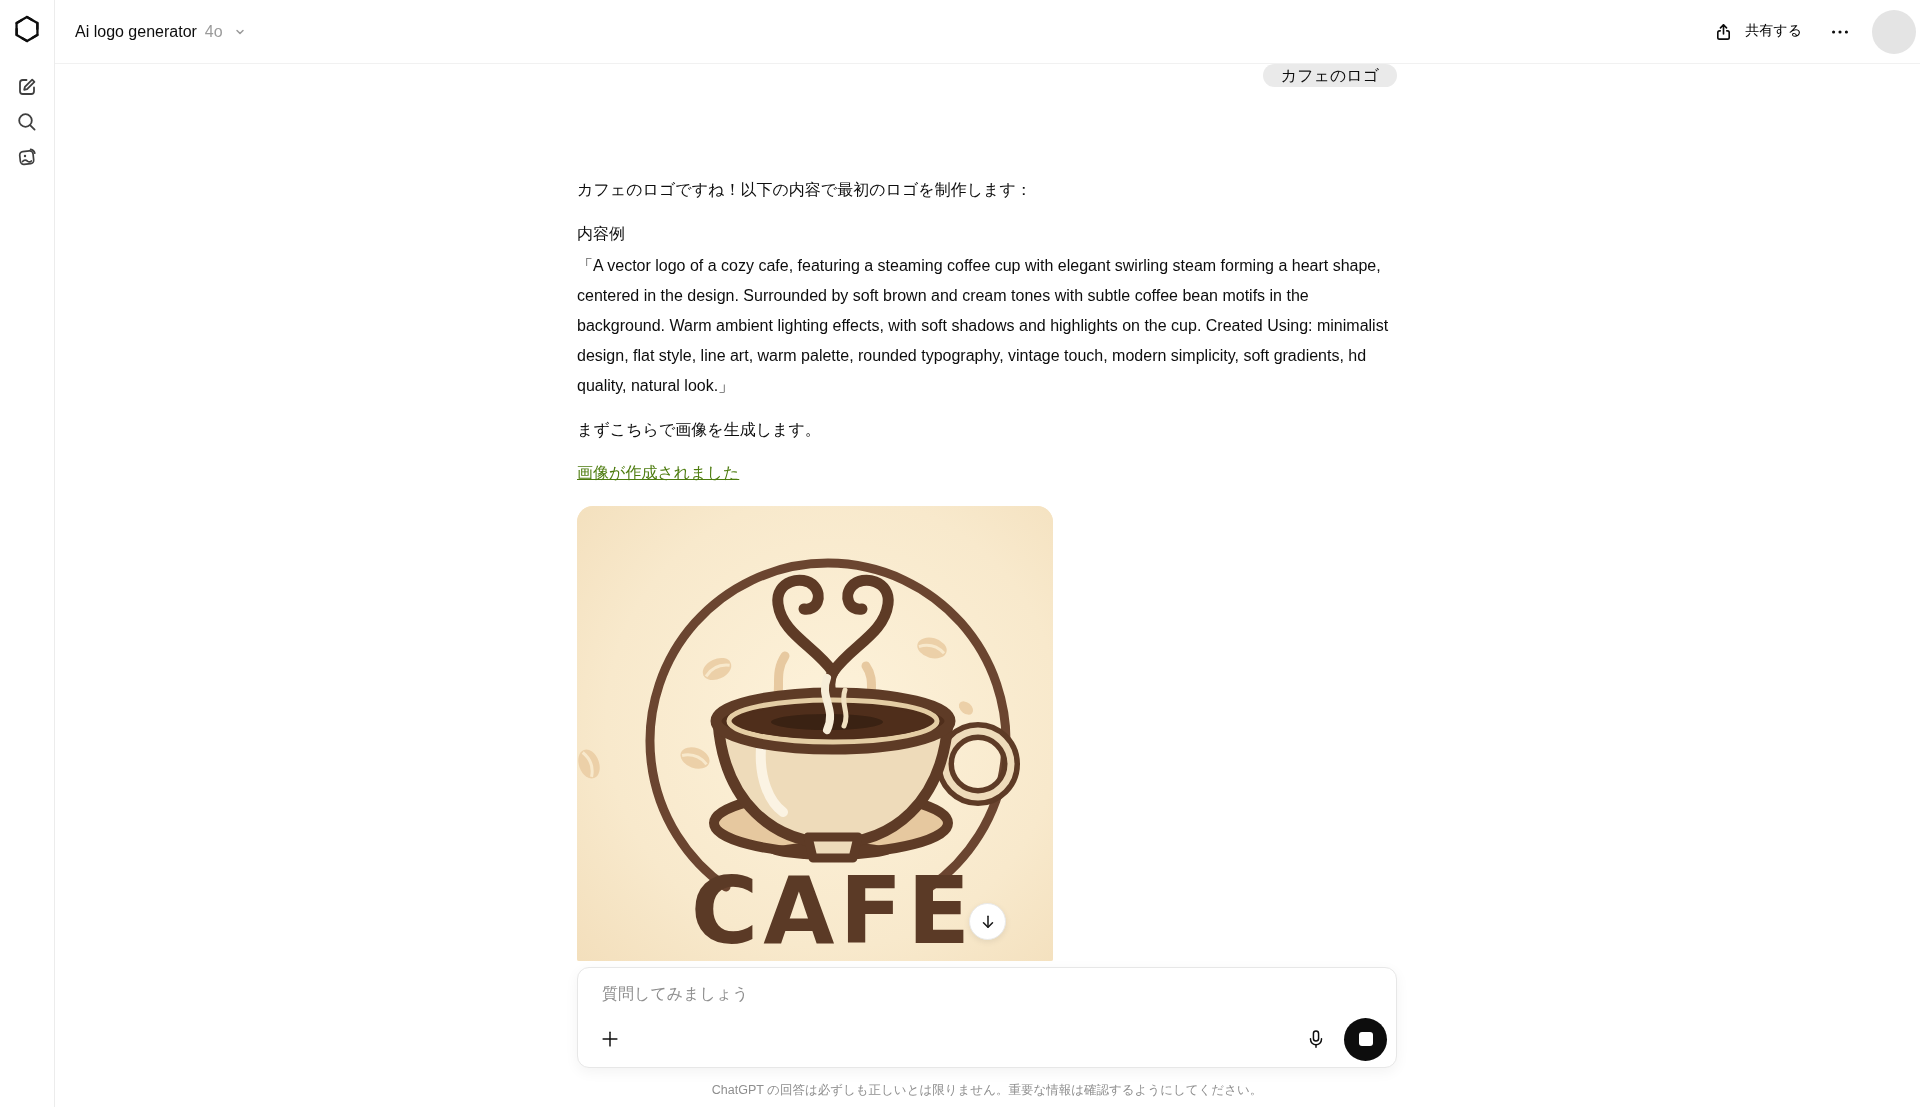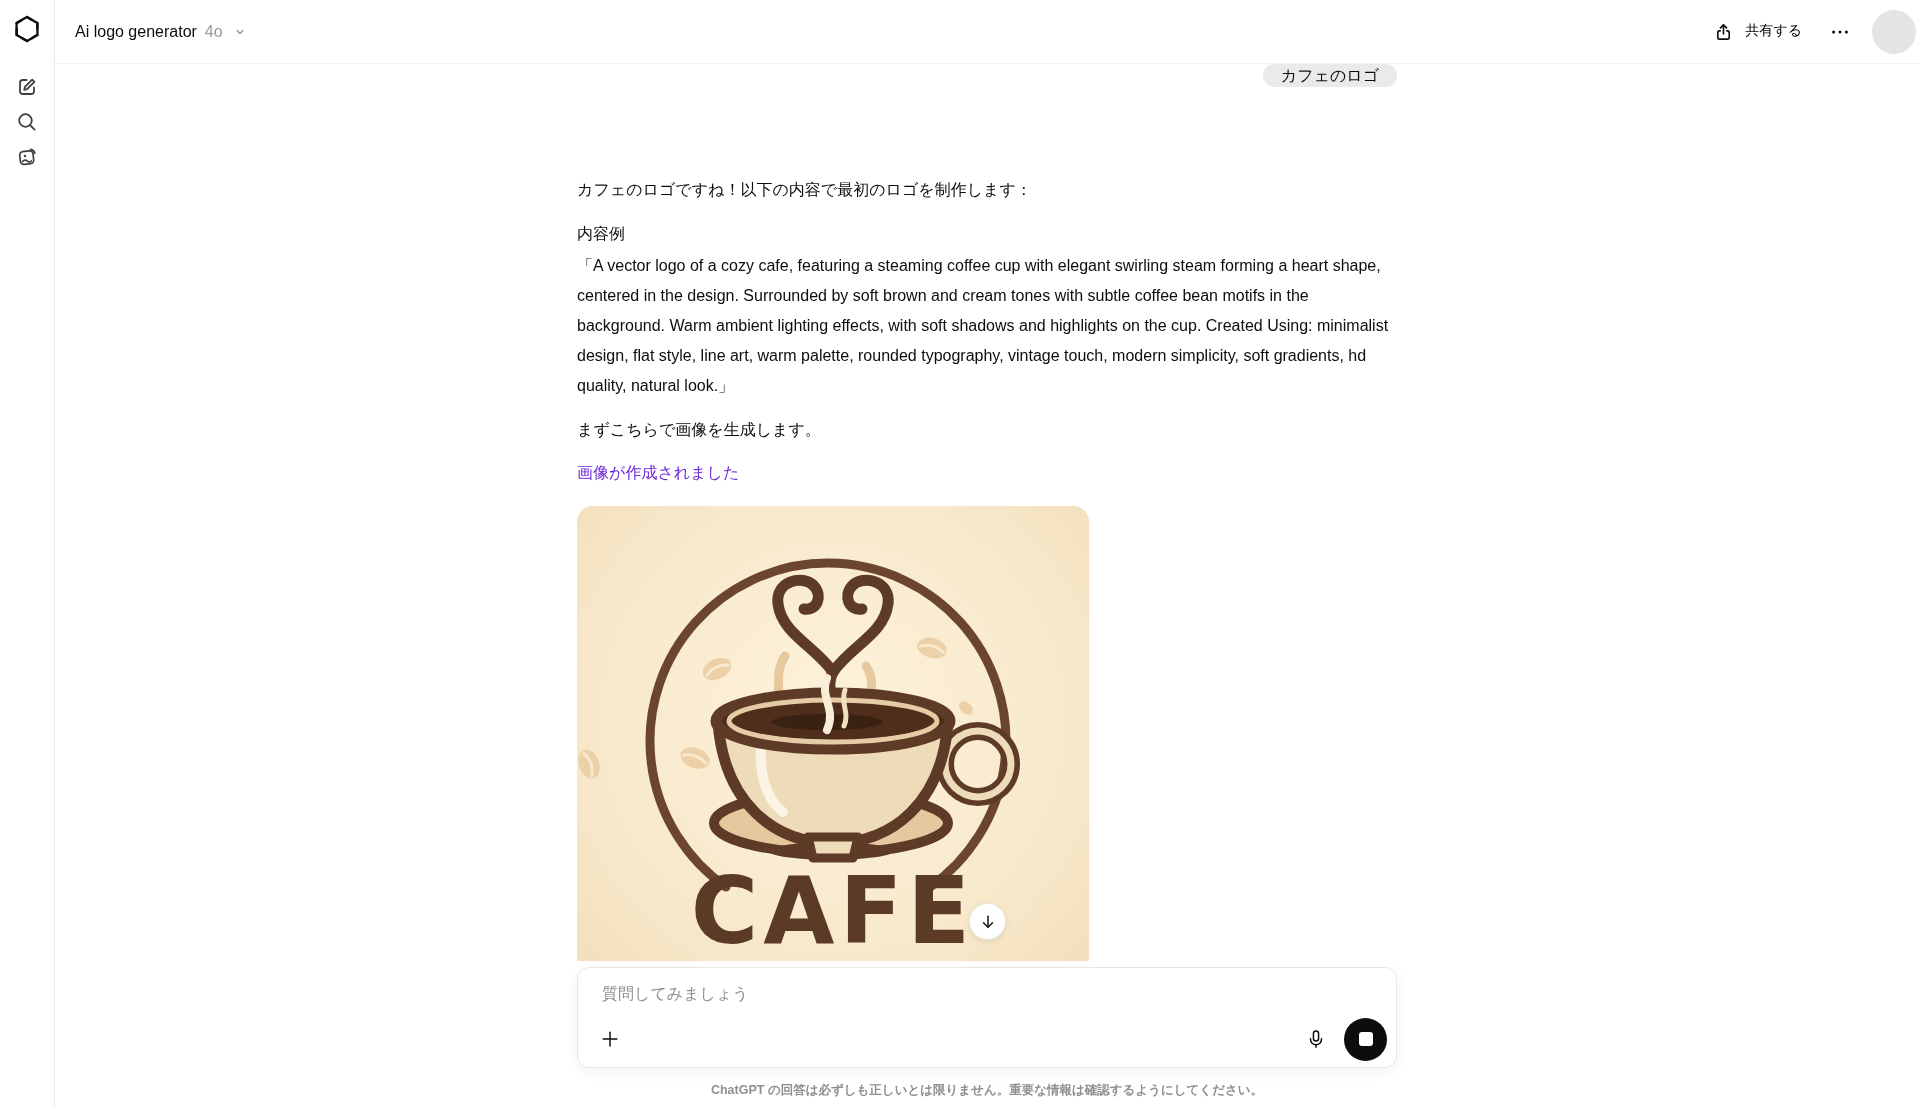--- a/index.html
+++ b/index.html
@@ -42,24 +42,24 @@
   .user-row { display: flex; justify-content: flex-end; margin-top: 9px; }
   .user-bubble {
     background: #eaeaea; border-radius: 22px; padding: 0 18px;
     font-size: 16px; line-height: 23px; max-width: 560px;
   }
   .assistant { margin-top: 88px; font-size: 16px; line-height: 30px; }
   .assistant .intro   { margin: 0 0 14px; }
   .assistant .heading { font-size: 16px; font-weight: 400; margin: 6px 0 2px; }
   .assistant .prompt  { margin: 0 0 14px; }
   .assistant .gen     { margin: 0 0 13px; }
-  .assistant .status  { color: #6d28d9; margin: 0 0 18px; }
+  .assistant .status  { color: #4d7c0f; margin: 0 0 18px; text-decoration: underline; }
 
   .image-card {
-    width: 512px; height: 455px; border-radius: 16px 16px 2px 2px;
+    width: 476px; height: 455px; border-radius: 16px 16px 2px 2px;
     overflow: hidden; position: relative; background: #f8e9cc;
   }
   .image-card svg { display: block; }
 
   
   .scroll-btn {
     position: absolute; left: 969px; top: 903px; width: 37px; height: 37px;
     border-radius: 50%; background: #fff; border: 1px solid #e9e9e9;
     box-shadow: 0 2px 6px rgba(0,0,0,.08);
     display: flex; align-items: center; justify-content: center;
@@ -87,21 +87,21 @@
   .mic-btn { width: 36px; height: 36px; border-radius: 50%; display: flex; align-items: center; justify-content: center; cursor: pointer; margin-right: 10px; }
   .stop-btn {
     width: 43px; height: 43px; border-radius: 50%; background: #0d0d0d;
     display: flex; align-items: center; justify-content: center; cursor: pointer;
   }
   .stop-square { width: 14px; height: 14px; border-radius: 3px; background: #ffffff; }
 
   
   .footer {
     position: absolute; left: 577px; top: 1082px; width: 820px;
-    text-align: center; font-size: 12.5px; color: #8f8f8f; z-index: 11; font-weight: bold;
+    text-align: center; font-size: 12.5px; color: #8f8f8f; z-index: 11;
   }
 </style>
 </head>
 <body>
 
 <aside class="sidebar">
   <div class="logo-btn">
     <svg width="28" height="28" viewBox="0 0 28 28">
       <g stroke="#0d0d0d" stroke-width="2.3" fill="none" stroke-linejoin="round" stroke-linecap="round">
         <path d="M14 1.9 L24.3 7.9 L24.3 14" transform="rotate(0 14 14)"></path>

